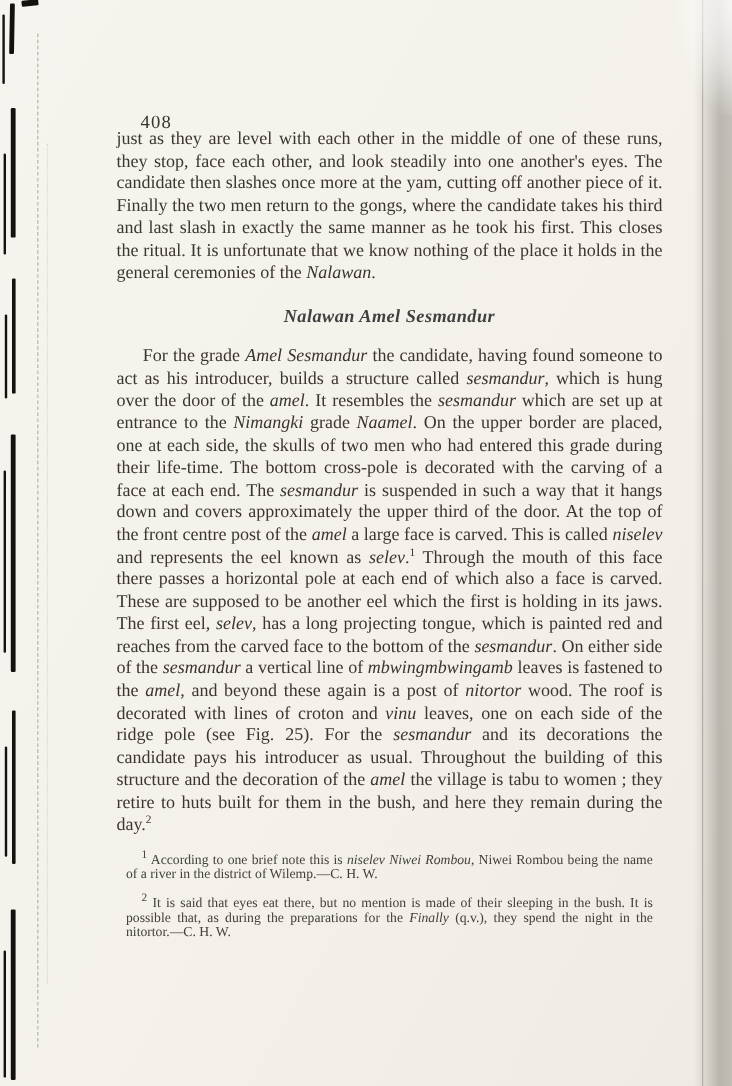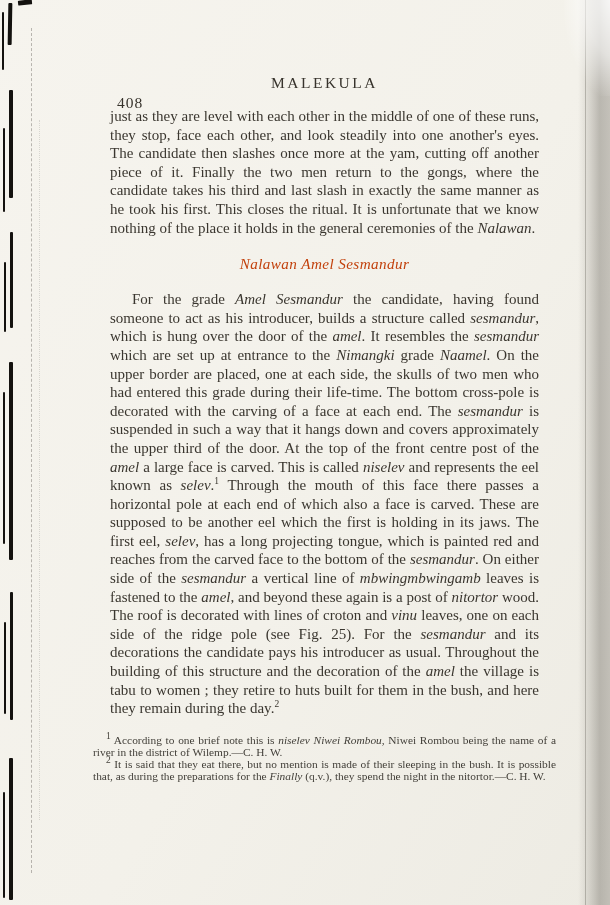--- a/index.html
+++ b/index.html
@@ -36,30 +36,30 @@
     background:rgba(95,91,84,0.35);pointer-events:none;}
   .corner-light{position:absolute;top:0;right:0;width:46px;height:96px;pointer-events:none;
     background:radial-gradient(ellipse at 115% -10%,rgba(255,255,255,0.95) 0%,
       rgba(255,255,255,0.55) 45%,rgba(255,255,255,0) 75%);}
   
   .content{position:absolute;left:93px;top:74px;width:463px;}
   .page-header{position:relative;height:22px;font-size:15.5px;}
   .page-number{position:absolute;left:24px;top:0;letter-spacing:1px;margin-top:20px;}
   .running-title{position:absolute;left:0;right:0;top:0;text-align:center;
     letter-spacing:2.5px;font-size:15.5px;}
-  .para{font-size:15px;line-height:18.6px;text-align:justify;margin:17px;
+  .para{font-size:15px;line-height:18.6px;text-align:justify;margin:4px;
     color:#3a362f;}
   .para-first{margin-top:11px;}
-  .section-heading{font-style:italic;font-weight:normal;text-align:center;
-    font-size:15.2px;margin:18px 0 15px 0;letter-spacing:0.4px;color:#c2410c;}
+  .section-heading{font-style:italic;font-weight:bold;text-align:center;
+    font-size:15.2px;margin:18px 0 15px 0;letter-spacing:0.4px;color:#404040;}
   .para-indent{text-indent:22px;}
   sup{font-size:9.5px;line-height:0;vertical-align:super;}
   .footnotes{margin-top:15px;font-size:11.4px;line-height:11.9px;
     text-align:justify;color:#43403a;}
-  .footnotes p{margin:0;text-indent:13px;}
+  .footnotes p{margin:12px;text-indent:13px;}
 </style>
 </head>
 <body>
 
 <div class="binding">
   <div class="mark mk1"></div>
   <div class="mark mk2"></div>
   <div class="mark mk3"></div>
   <div class="mark mk4"></div>
   <div class="mark mk5"></div>
@@ -76,27 +76,26 @@
 </div>
 
 <div class="edge-right"></div>
 <div class="edge-line"></div>
 <div class="corner-light"></div>
 
 <div class="content">
 
   <div class="page-header">
     <span class="page-number">408</span>
-    <span class="running-title">MALEKULA</span>
   </div>
 
   <p class="para para-first"><span>just as they are level with each other in the middle of one of these runs, they stop, face each other, and look steadily into one another's eyes. The candidate then slashes once more at the yam, cutting off another piece of it. Finally the two men return to the gongs, where the candidate takes his third and last slash in exactly the same manner as he took his first. This closes the ritual. It is unfortunate that we know nothing of the place it holds in the general ceremonies of the </span><i>Nalawan</i><span>.</span></p>
 
   <h3 class="section-heading">Nalawan Amel Sesmandur</h3>
 
   <p class="para para-indent"><span>For the grade </span><i>Amel Sesmandur</i><span> the candidate, having found someone to act as his introducer, builds a structure called </span><i>sesmandur</i><span>, which is hung over the door of the </span><i>amel</i><span>. It resembles the </span><i>sesmandur</i><span> which are set up at entrance to the </span><i>Nimangki</i><span> grade </span><i>Naamel</i><span>. On the upper border are placed, one at each side, the skulls of two men who had entered this grade during their life-time. The bottom cross-pole is decorated with the carving of a face at each end. The </span><i>sesmandur</i><span> is suspended in such a way that it hangs down and covers approximately the upper third of the door. At the top of the front centre post of the </span><i>amel</i><span> a large face is carved. This is called </span><i>niselev</i><span> and represents the eel known as </span><i>selev</i><span>.</span><sup>1</sup><span> Through the mouth of this face there passes a horizontal pole at each end of which also a face is carved. These are supposed to be another eel which the first is holding in its jaws. The first eel, </span><i>selev</i><span>, has a long projecting tongue, which is painted red and reaches from the carved face to the bottom of the </span><i>sesmandur</i><span>. On either side of the </span><i>sesmandur</i><span> a vertical line of </span><i>mbwingmbwingamb</i><span> leaves is fastened to the </span><i>amel</i><span>, and beyond these again is a post of </span><i>nitortor</i><span> wood. The roof is decorated with lines of croton and </span><i>vinu</i><span> leaves, one on each side of the ridge pole (see Fig. 25). For the </span><i>sesmandur</i><span> and its decorations the candidate pays his introducer as usual. Throughout the building of this structure and the decoration of the </span><i>amel</i><span> the village is tabu to women ; they retire to huts built for them in the bush, and here they remain during the day.</span><sup>2</sup></p>
 
   <div class="footnotes">
     <p><sup>1</sup><span> According to one brief note this is </span><i>niselev Niwei Rombou</i><span>, Niwei Rombou being the name of a river in the district of Wilemp.—C. H. W.</span></p>
-    <p><sup>2</sup><span> It is said that they eat there, but no mention is made of their sleeping in the bush. It is possible that, as during the preparations for the </span><i>Finally</i><span> (q.v.), they spend the night in the nitortor.—C. H. W.</span></p>
+    <p><sup>2</sup><span> It is said that eyes eat there, but no mention is made of their sleeping in the bush. It is possible that, as during the preparations for the </span><i>Finally</i><span> (q.v.), they spend the night in the nitortor.—C. H. W.</span></p>
   </div>
 
 </div>
 
 </body></html>

